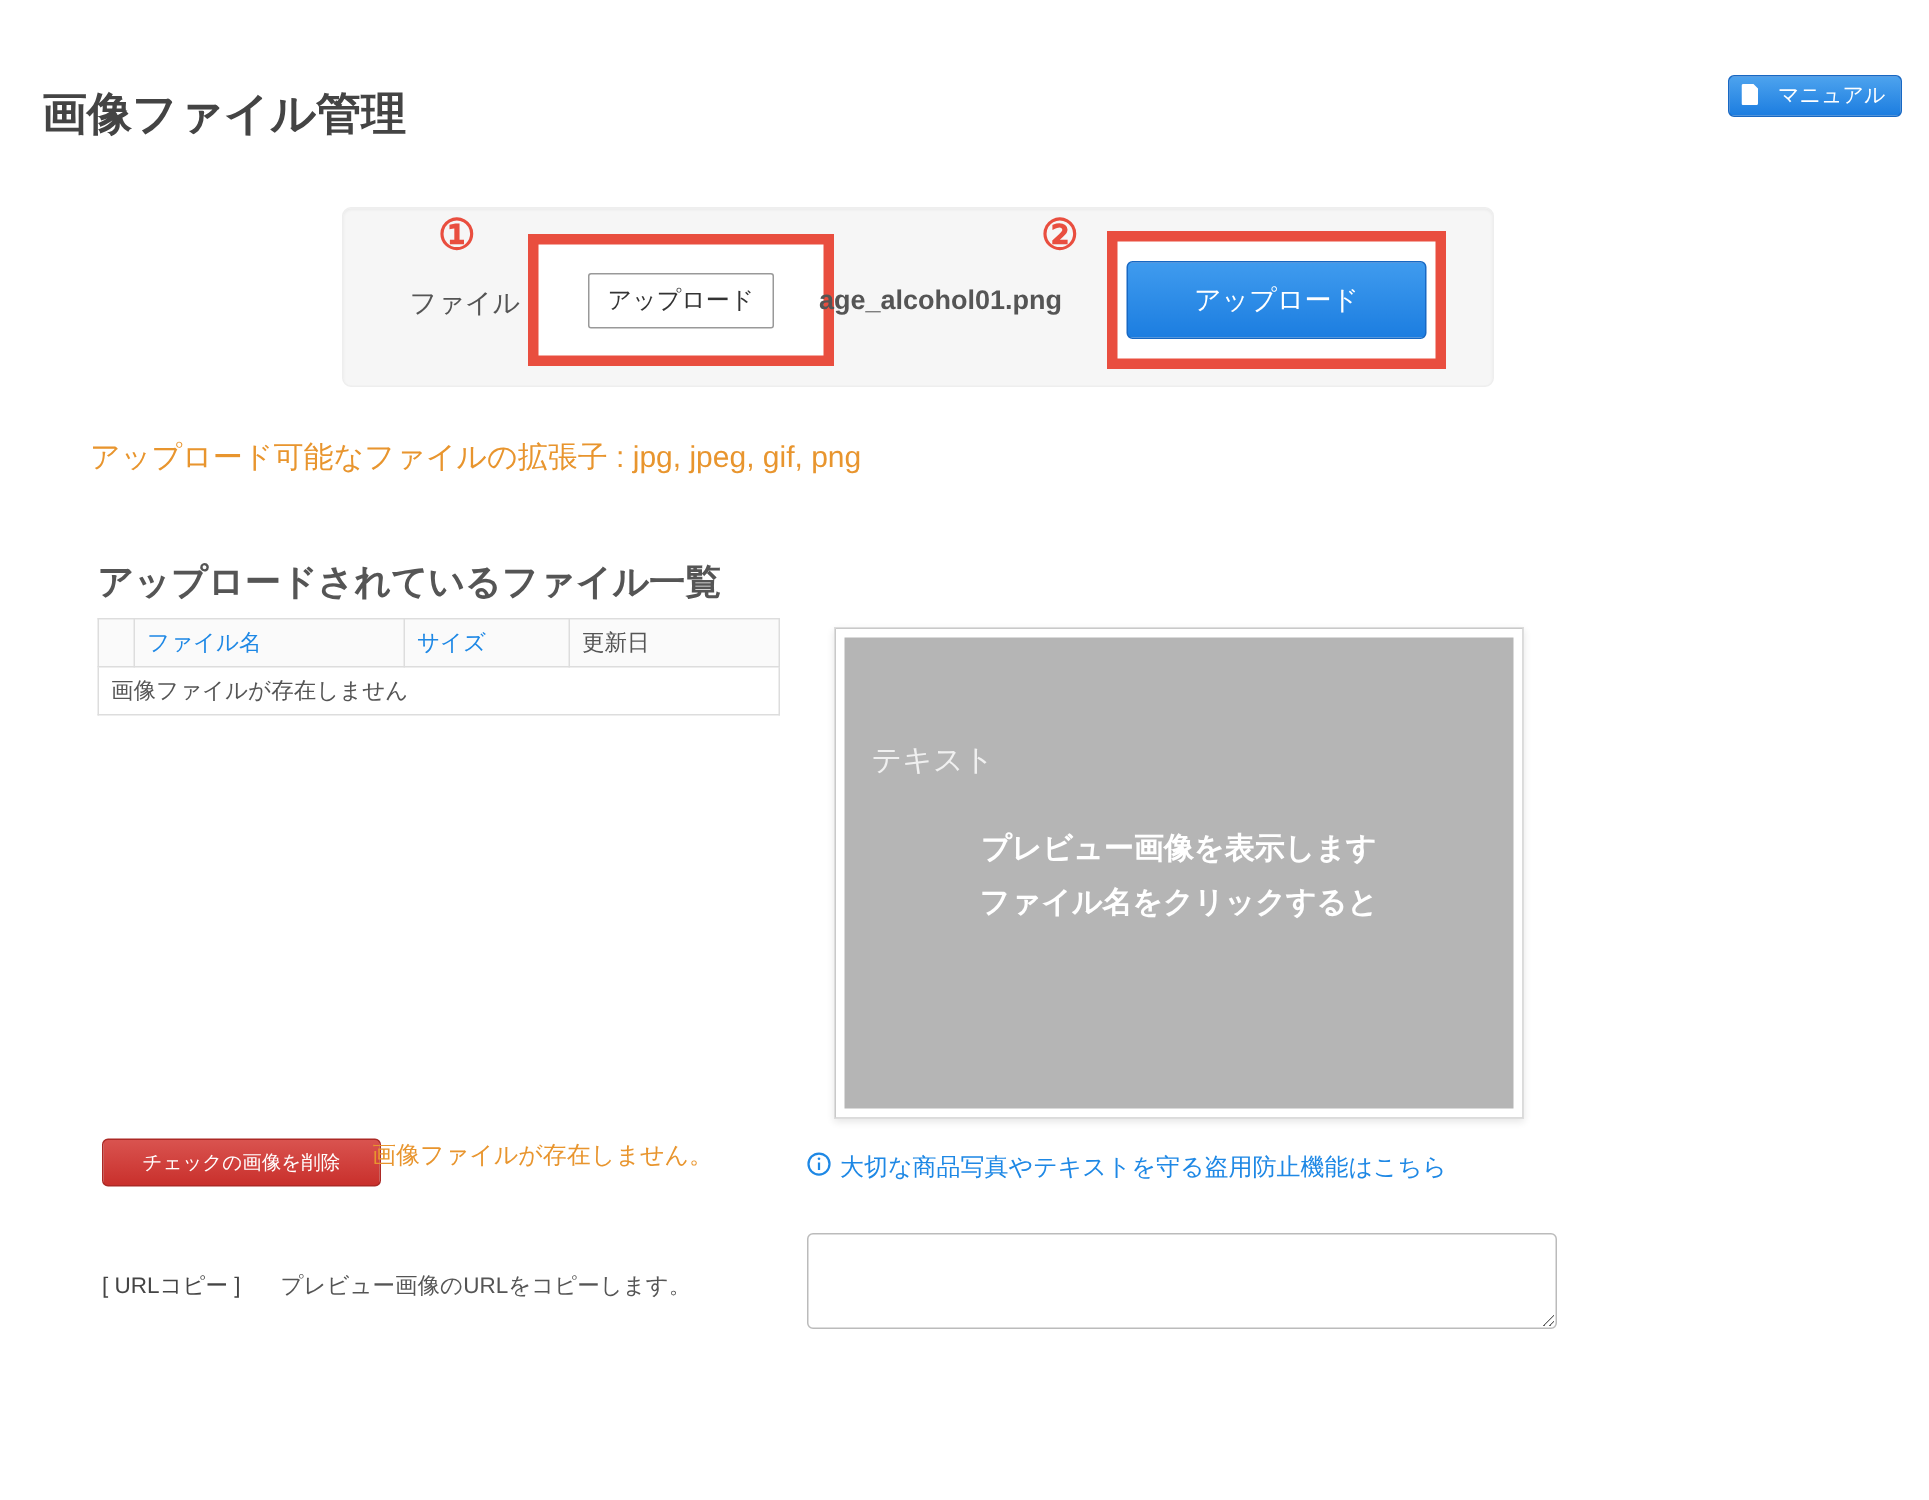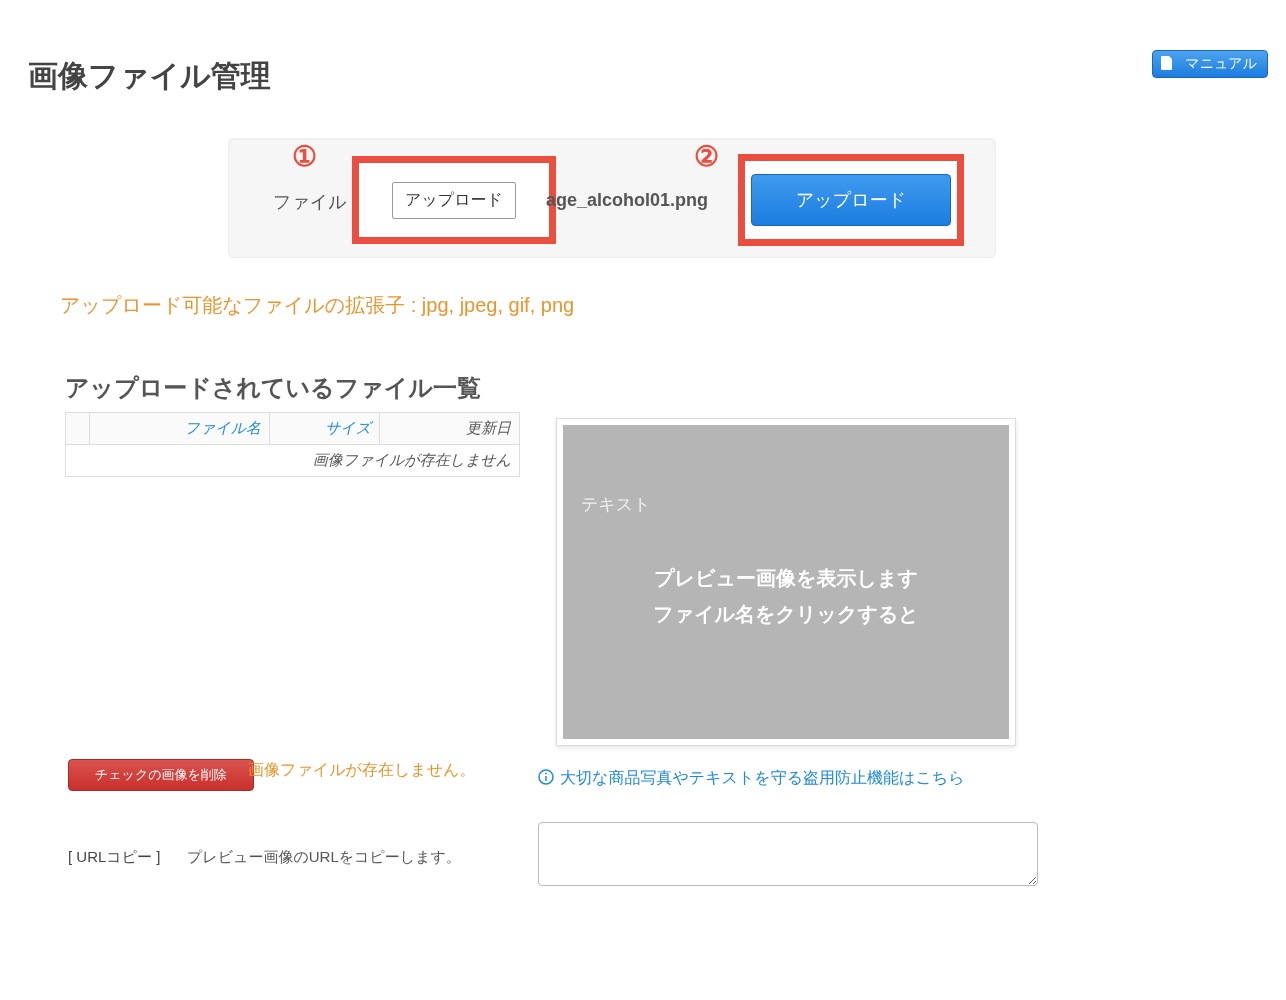--- a/index.html
+++ b/index.html
@@ -140,22 +140,21 @@
       position: absolute;
       left: 65px;
       top: 412px;
       width: 455px;
       border-collapse: collapse;
     }
     .file-table th, .file-table td {
       border: 1px solid #ddd;
       padding: 6px 8px;
       font-size: 15px;
-      text-align: right;
-      font-style: italic;
+      text-align: left;
     }
     .file-table th {
       background: #fafafa;
       color: #1e88e5;
       font-weight: 400;
     }
     .file-table th.check-col { width: 24px; }
     .file-table th.name-col { width: 180px; }
     .file-table th.size-col { width: 110px; }
     .file-table th.date-col { color: #555; }
@@ -167,23 +166,23 @@
       top: 418px;
       width: 460px;
       height: 328px;
       background: #b5b5b5;
       border: 1px solid #ddd;
       box-shadow: 0 0 0 6px #fff inset, 0 2px 5px rgba(0,0,0,0.1);
       padding: 24px;
       color: #fff;
     }
     .preview-text-label {
-      font-size: 17px;
+      font-size: 20px;
       margin-top: 50px;
-      margin-bottom: 44px;
+      margin-bottom: 28px;
       color: #f0f0f0;
     }
     .preview-msg {
       font-size: 20px;
       font-weight: 600;
       text-align: center;
       line-height: 1.8;
       color: #fff;
     }
 

